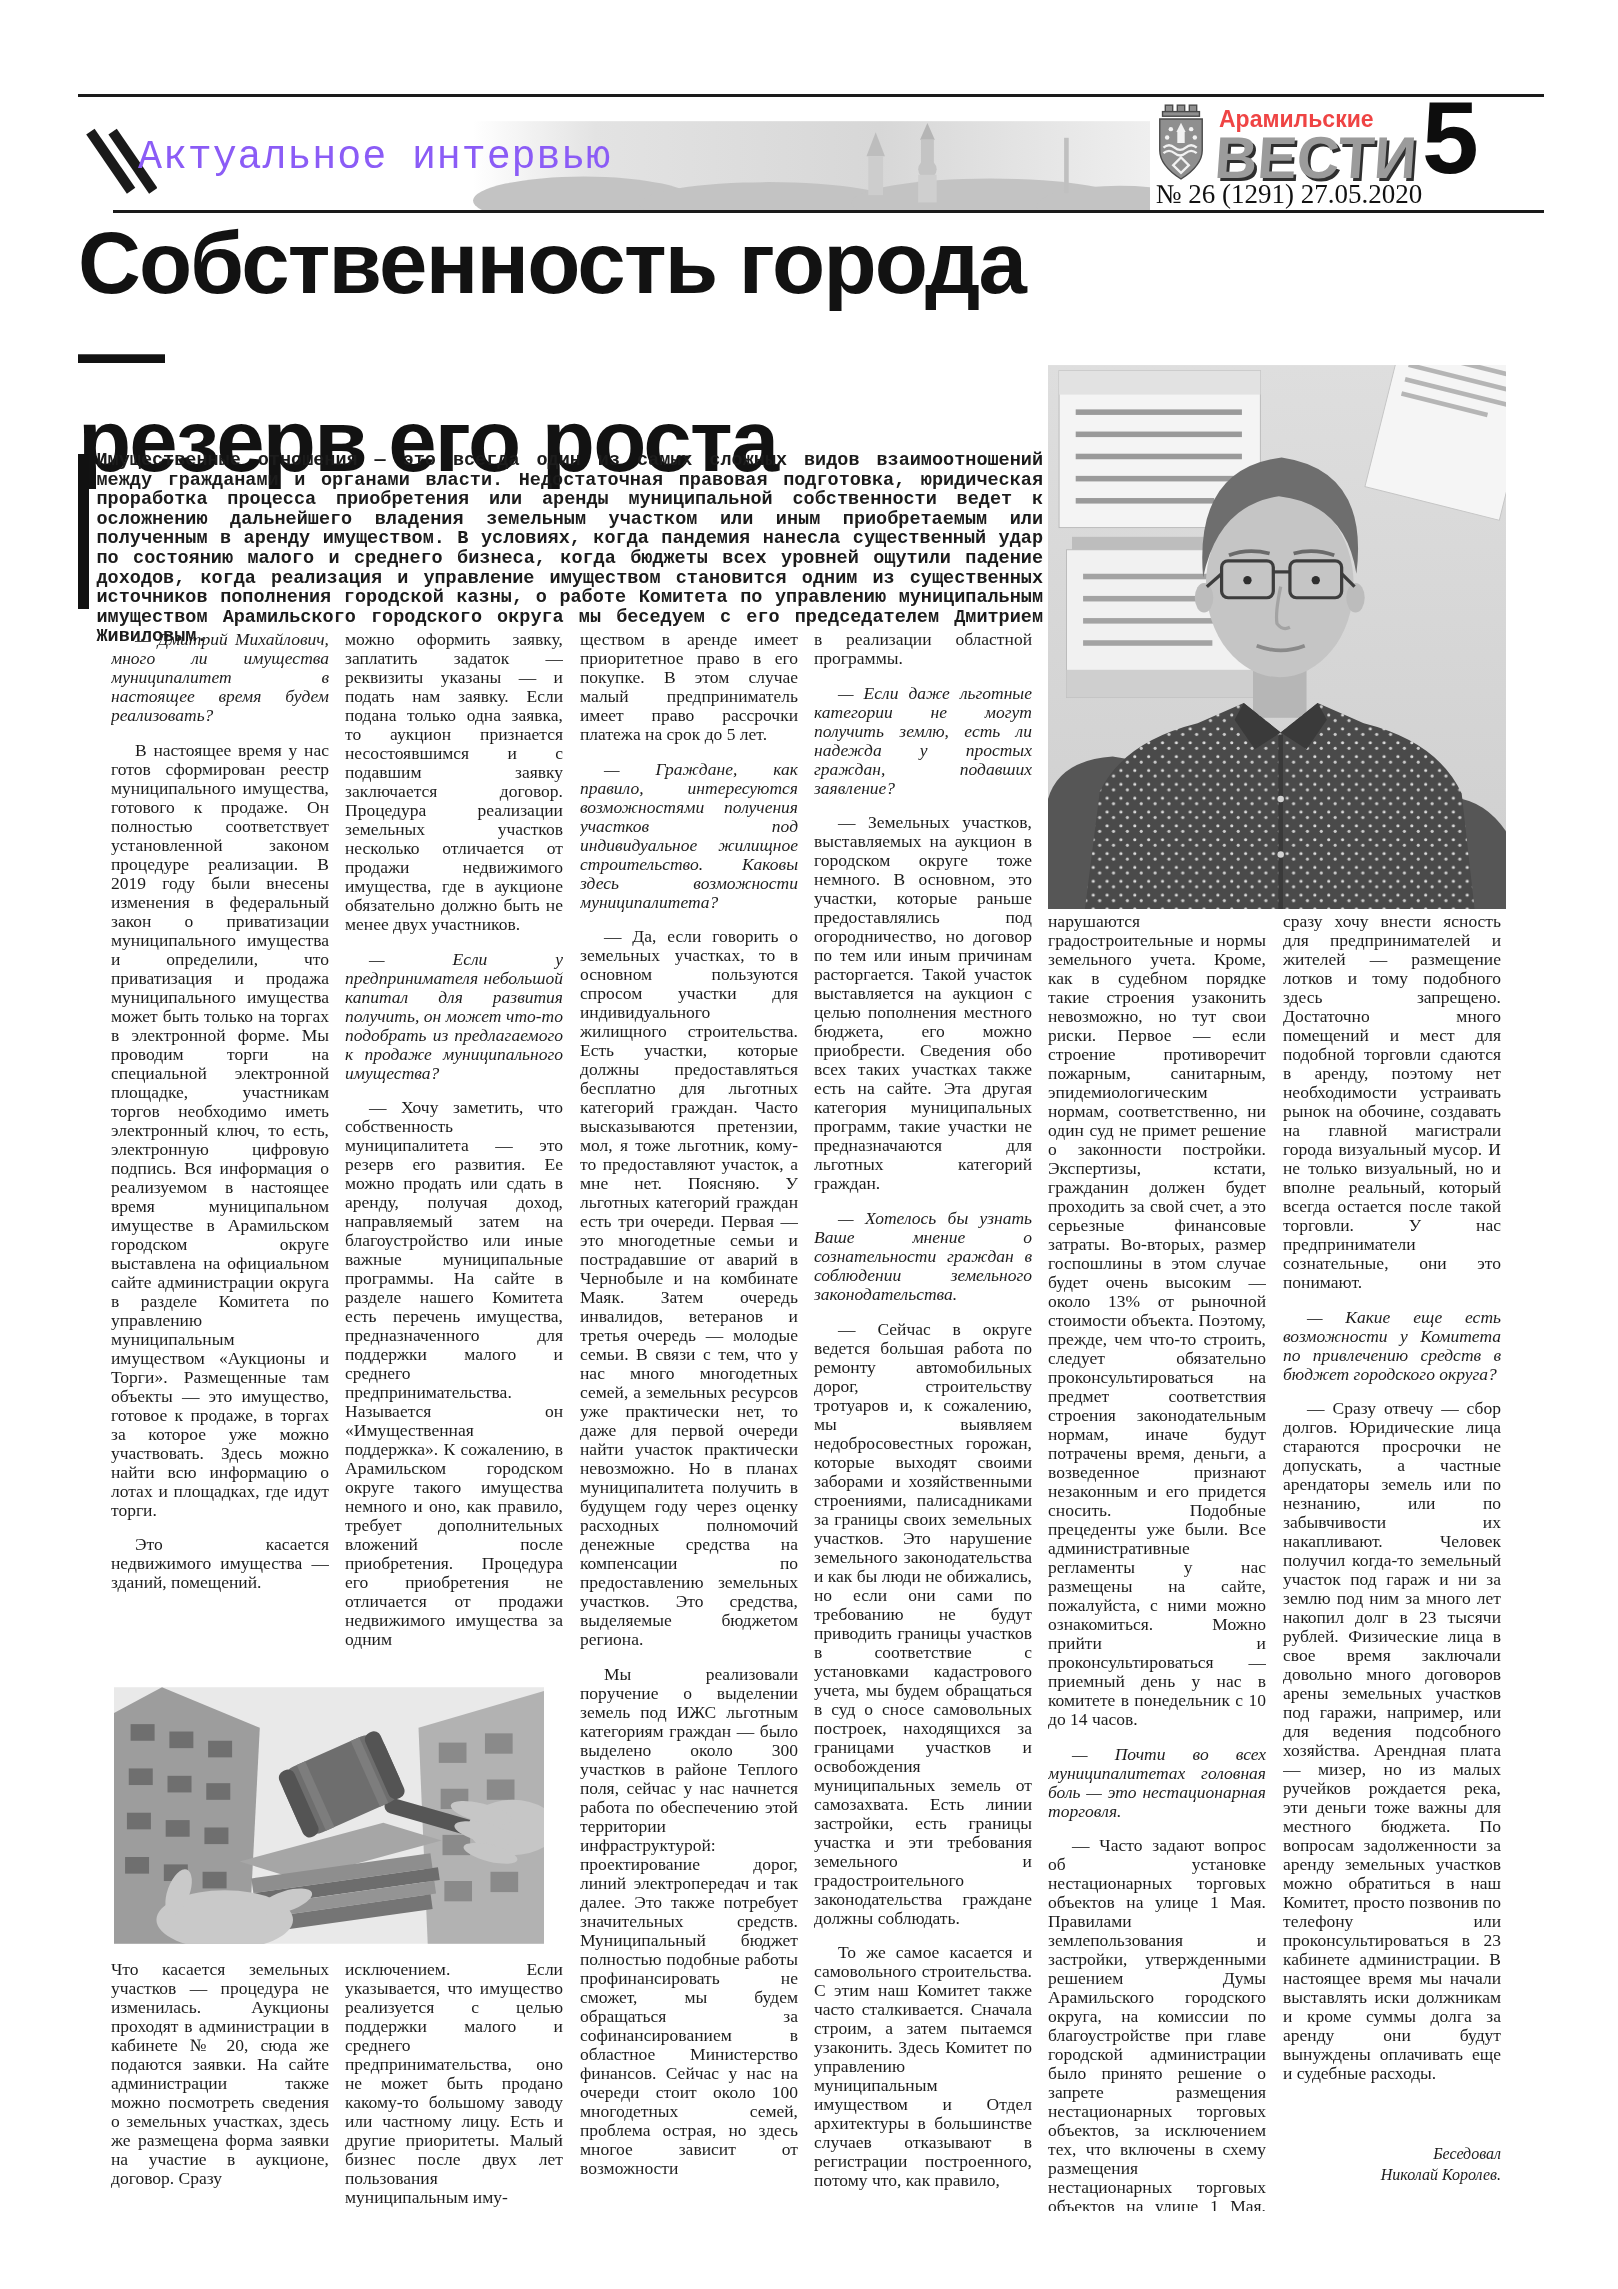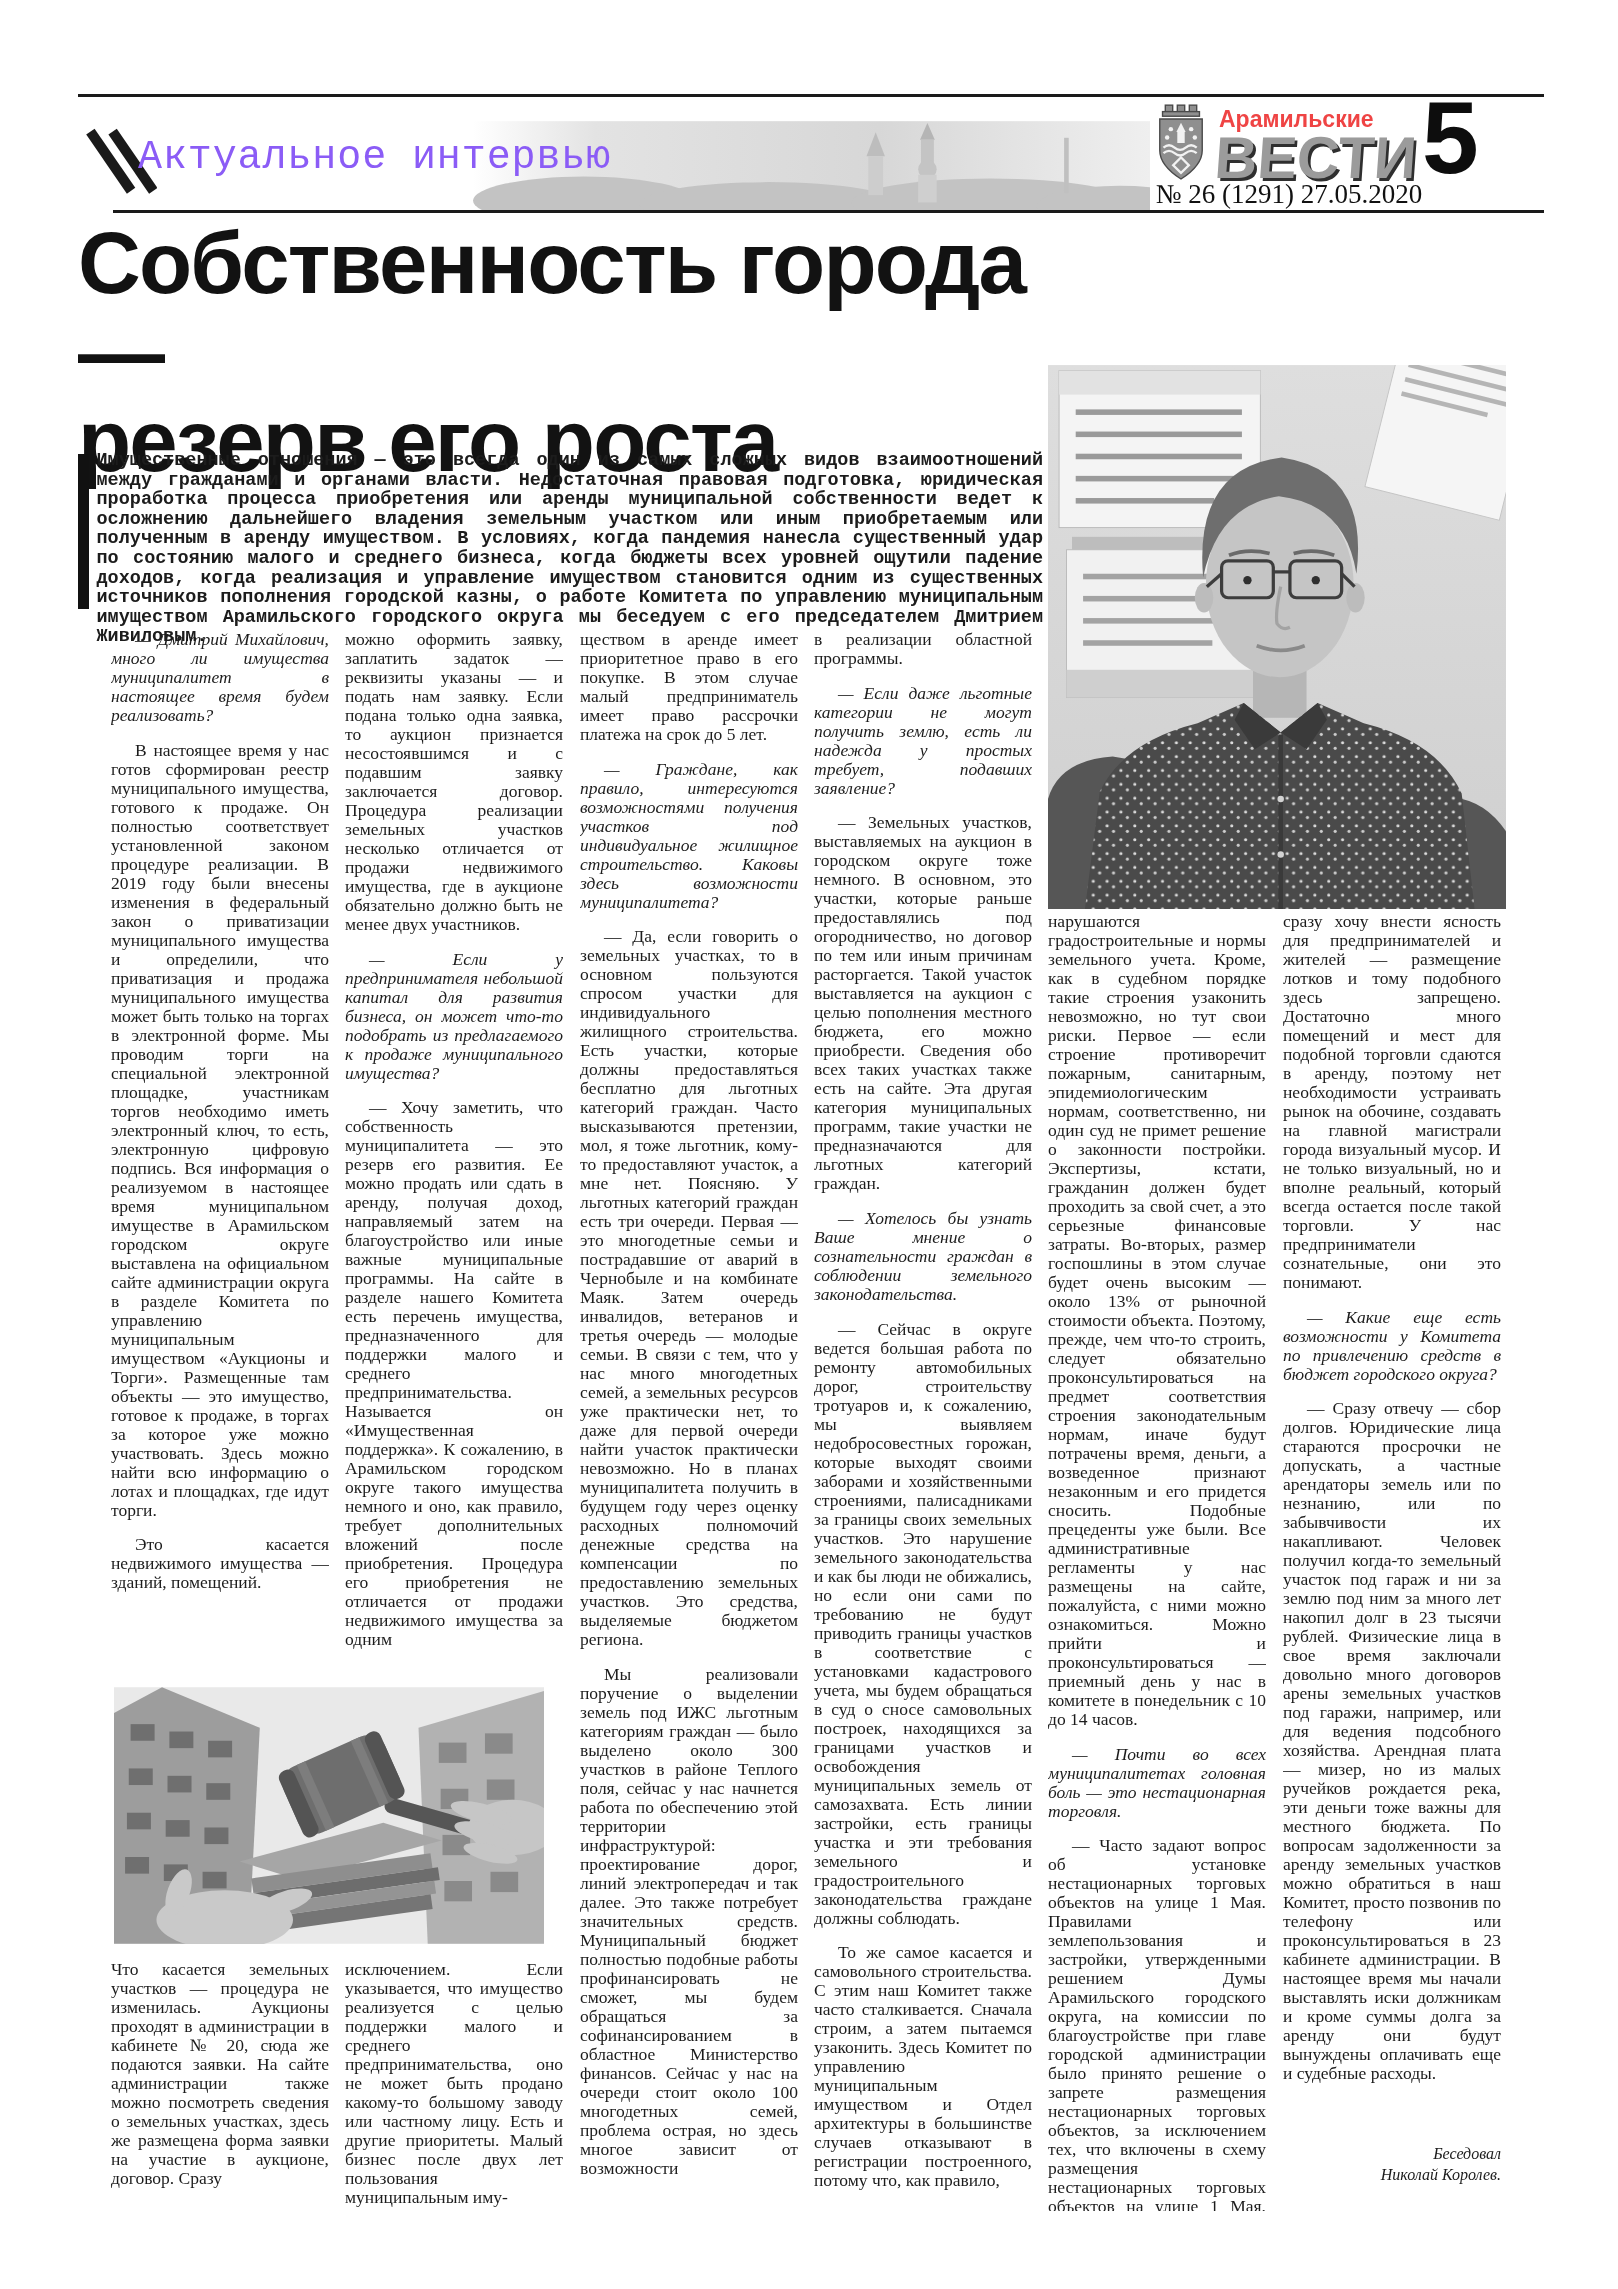--- a/index.html
+++ b/index.html
@@ -211,35 +211,35 @@
   <div class="col c1a">
       <p class="b-question">— Дмитрий Михайлович, много ли имущества муниципалитет в настоящее время будем реализовать?</p>
       <p class="b-answer">В настоящее время у нас готов сформирован реестр муниципального имущества, готового к продаже. Он полностью соответствует установленной законом процедуре реализации. В 2019 году были внесены изменения в федеральный закон о приватизации муниципального имущества и определили, что приватизация и продажа муниципального имущества может быть только на торгах в электронной форме. Мы проводим торги на специальной электронной площадке, участникам торгов необходимо иметь электронный ключ, то есть, электронную цифровую подпись. Вся информация о реализуемом в настоящее время муниципальном имуществе в Арамильском городском округе выставлена на официальном сайте администрации округа в разделе Комитета по управлению муниципальным имуществом «Аукционы и Торги». Размещенные там объекты — это имущество, готовое к продаже, в торгах за которое уже можно участвовать. Здесь можно найти всю информацию о лотах и площадках, где идут торги.</p>
       <p class="b-answer">Это касается недвижимого имущества — зданий, помещений.</p>
     </div>
   <div class="col c1b">
       <p class="b-continuation">Что касается земельных участков — процедура не изменилась. Аукционы проходят в администрации в кабинете № 20, сюда же подаются заявки. На сайте администрации также можно посмотреть сведения о земельных участках, здесь же размещена форма заявки на участие в аукционе, договор. Сразу</p>
     </div>
   <div class="col c2a">
       <p class="b-continuation">можно оформить заявку, заплатить задаток — реквизиты указаны — и подать нам заявку. Если подана только одна заявка, то аукцион признается несостоявшимся и с подавшим заявку заключается договор. Процедура реализации земельных участков несколько отличается от продажи недвижимого имущества, где в аукционе обязательно должно быть не менее двух участников.</p>
-      <p class="b-question">— Если у предпринимателя небольшой капитал для развития бизнеса, он может что-то подобрать из предлагаемого к продаже муниципального имущества?</p>
+      <p class="b-question">— Если у предпринимателя небольшой капитал для развития получить, он может что-то подобрать из предлагаемого к продаже муниципального имущества?</p>
       <p class="b-answer">— Хочу заметить, что собственность муниципалитета — это резерв его развития. Ее можно продать или сдать в аренду, получая доход, направляемый затем на благоустройство или иные важные муниципальные программы. На сайте в разделе нашего Комитета есть перечень имущества, предназначенного для поддержки малого и среднего предпринимательства. Называется он «Имущественная поддержка». К сожалению, в Арамильском городском округе такого имущества немного и оно, как правило, требует дополнительных вложений после приобретения. Процедура его приобретения не отличается от продажи недвижимого имущества за одним</p>
     </div>
   <div class="col c2b">
       <p class="b-continuation">исключением. Если указывается, что имущество реализуется с целью поддержки малого и среднего предпринимательства, оно не может быть продано какому-то большому заводу или частному лицу. Есть и другие приоритеты. Малый бизнес после двух лет пользования муниципальным иму-</p>
     </div>
   <div class="col c3">
       <p class="b-continuation">ществом в аренде имеет приоритетное право в его покупке. В этом случае малый предприниматель имеет право рассрочки платежа на срок до 5 лет.</p>
       <p class="b-question">— Граждане, как правило, интересуются возможностями получения участков под индивидуальное жилищное строительство. Каковы здесь возможности муниципалитета?</p>
       <p class="b-answer">— Да, если говорить о земельных участках, то в основном пользуются спросом участки для индивидуального жилищного строительства. Есть участки, которые должны предоставляться бесплатно для льготных категорий граждан. Часто высказываются претензии, мол, я тоже льготник, кому-то предоставляют участок, а мне нет. Поясняю. У льготных категорий граждан есть три очереди. Первая — это многодетные семьи и пострадавшие от аварий в Чернобыле и на комбинате Маяк. Затем очередь инвалидов, ветеранов и третья очередь — молодые семьи. В связи с тем, что у нас много многодетных семей, а земельных ресурсов уже практически нет, то даже для первой очереди найти участок практически невозможно. Но в планах муниципалитета получить в будущем году через оценку расходных полномочий денежные средства на компенсации по предоставлению земельных участков. Это средства, выделяемые бюджетом региона.</p>
       <p class="b-answer">Мы реализовали поручение о выделении земель под ИЖС льготным категориям граждан — было выделено около 300 участков в районе Теплого поля, сейчас у нас начнется работа по обеспечению этой территории инфраструктурой: проектирование дорог, линий электропередач и так далее. Это также потребует значительных средств. Муниципальный бюджет полностью подобные работы профинансировать не сможет, мы будем обращаться за софинансированием в областное Министерство финансов. Сейчас у нас на очереди стоит около 100 многодетных семей, проблема острая, но здесь многое зависит от возможности</p>
     </div>
   <div class="col c4">
       <p class="b-continuation">в реализации областной программы.</p>
-      <p class="b-question">— Если даже льготные категории не могут получить землю, есть ли надежда у простых требует, подавших заявление?</p>
+      <p class="b-question">— Если даже льготные категории не могут получить землю, есть ли надежда у простых граждан, подавших заявление?</p>
       <p class="b-answer">— Земельных участков, выставляемых на аукцион в городском округе тоже немного. В основном, это участки, которые раньше предоставлялись под огородничество, но договор по тем или иным причинам расторгается. Такой участок выставляется на аукцион с целью пополнения местного бюджета, его можно приобрести. Сведения обо всех таких участках также есть на сайте. Эта другая категория муниципальных программ, такие участки не предназначаются для льготных категорий граждан.</p>
       <p class="b-question">— Хотелось бы узнать Ваше мнение о сознательности граждан в соблюдении земельного законодательства.</p>
       <p class="b-answer">— Сейчас в округе ведется большая работа по ремонту автомобильных дорог, строительству тротуаров и, к сожалению, мы выявляем недобросовестных горожан, которые выходят своими заборами и хозяйственными строениями, палисадниками за границы своих земельных участков. Это нарушение земельного законодательства и как бы люди не обижались, но если они сами по требованию не будут приводить границы участков в соответствие с установками кадастрового учета, мы будем обращаться в суд о сносе самовольных построек, находящихся за границами участков и освобождения муниципальных земель от самозахвата. Есть линии застройки, есть границы участка и эти требования земельного и градостроительного законодательства граждане должны соблюдать.</p>
       <p class="b-answer">То же самое касается и самовольного строительства. С этим наш Комитет также часто сталкивается. Сначала строим, а затем пытаемся узаконить. Здесь Комитет по управлению муниципальным имуществом и Отдел архитектуры в большинстве случаев отказывают в регистрации построенного, потому что, как правило,</p>
     </div>
   <div class="col c5">
       <p class="b-continuation">нарушаются градостроительные и нормы земельного учета. Кроме, как в судебном порядке такие строения узаконить невозможно, но тут свои риски. Первое — если строение противоречит пожарным, санитарным, эпидемиологическим нормам, соответственно, ни один суд не примет решение о законности постройки. Экспертизы, кстати, гражданин должен будет проходить за свой счет, а это серьезные финансовые затраты. Во-вторых, размер госпошлины в этом случае будет очень высоким — около 13% от рыночной стоимости объекта. Поэтому, прежде, чем что-то строить, следует обязательно проконсультироваться на предмет соответствия строения законодательным нормам, иначе будут потрачены время, деньги, а возведенное признают незаконным и его придется сносить. Подобные прецеденты уже были. Все административные регламенты у нас размещены на сайте, пожалуйста, с ними можно ознакомиться. Можно прийти и проконсультироваться — приемный день у нас в комитете в понедельник с 10 до 14 часов.</p>
       <p class="b-question">— Почти во всех муниципалитетах головная боль — это нестационарная торговля.</p>
       <p class="b-answer">— Часто задают вопрос об установке нестационарных торговых объектов на улице 1 Мая. Правилами землепользования и застройки, утвержденными решением Думы Арамильского городского округа, на комиссии по благоустройстве при главе городской администрации было принято решение о запрете размещения нестационарных торговых объектов, за исключением тех, что включены в схему размещения нестационарных торговых объектов на улице 1 Мая. Поэтому</p>
     </div>

